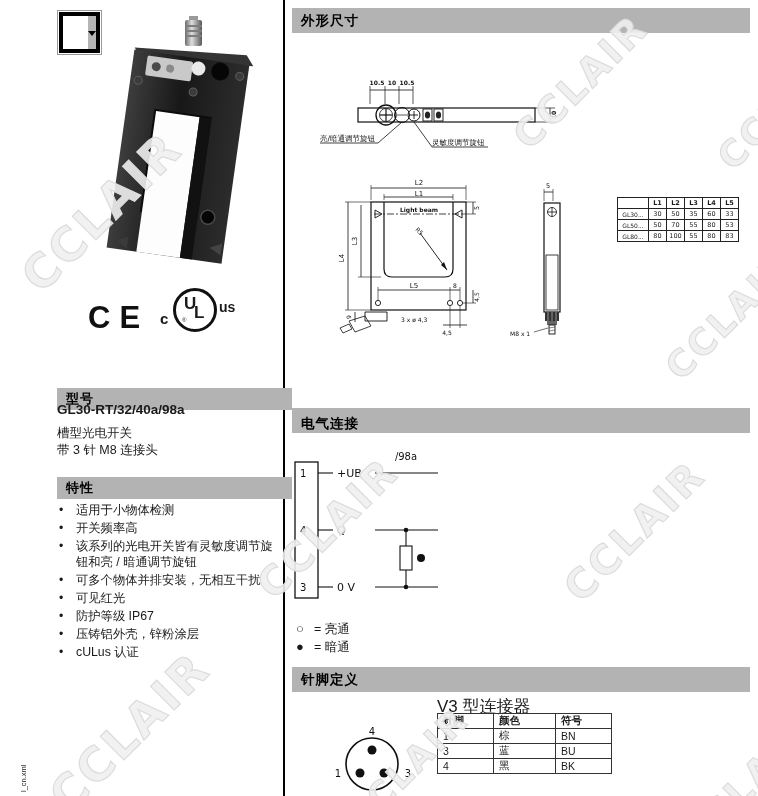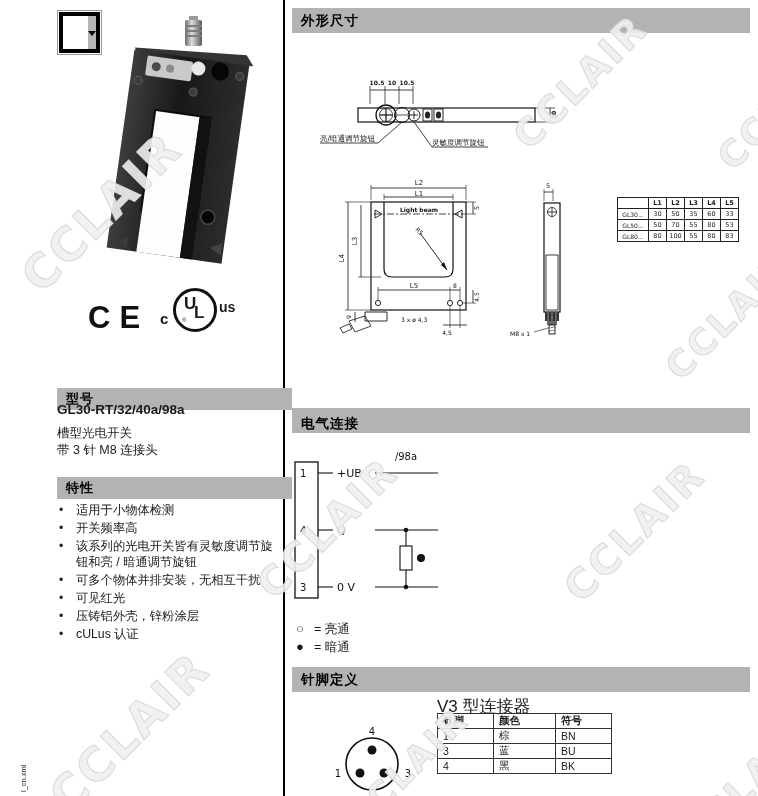--- a/index.html
+++ b/index.html
@@ -149,20 +149,21 @@
 
 <div class="bar left" style="top:477px;">
   <span>特性</span>
 </div>
 <div class="features">
   <div class="feat-item">适用于小物体检测</div>
   <div class="feat-item">开关频率高</div>
   <div class="feat-item">该系列的光电开关皆有灵敏度调节旋钮和亮 / 暗通调节旋钮</div>
   <div class="feat-item">可多个物体并排安装，无相互干扰</div>
   <div class="feat-item">可见红光</div>
+  <div class="feat-item">防护等级 IP67</div>
   <div class="feat-item">压铸铝外壳，锌粉涂层</div>
   <div class="feat-item">cULus 认证</div>
 </div>
 
 <div class="side-label">l_cn.xml</div>
 
 <div class="bar right" style="top:8px;text-align:right;">
   <span>外形尺寸</span>
 </div>
 

